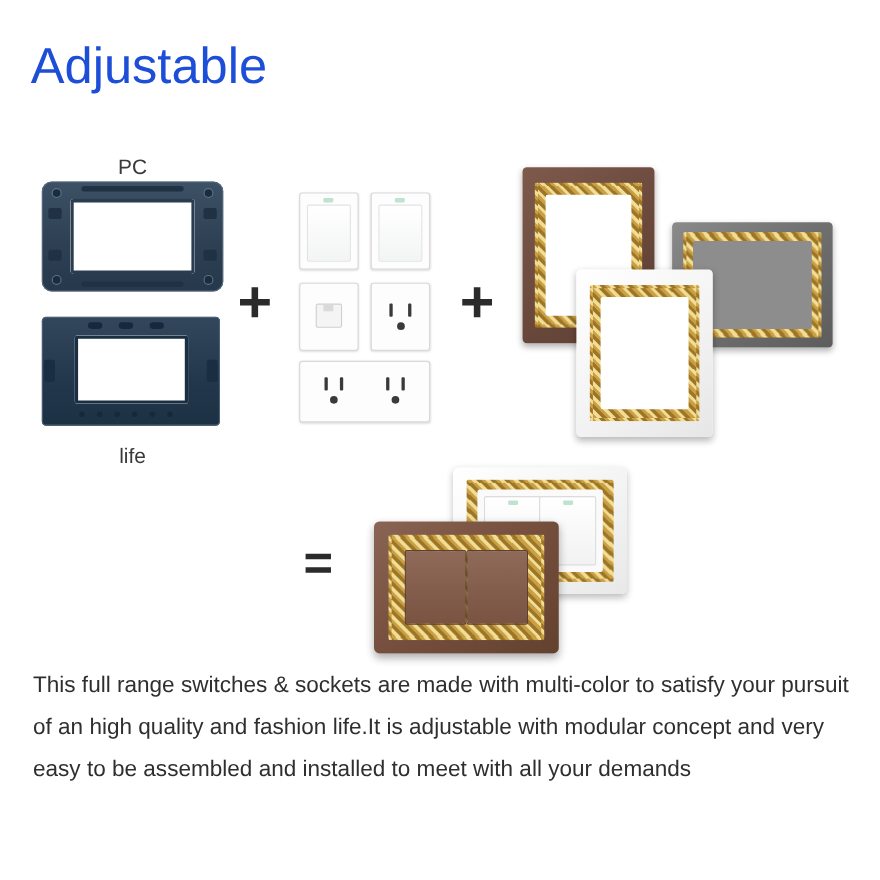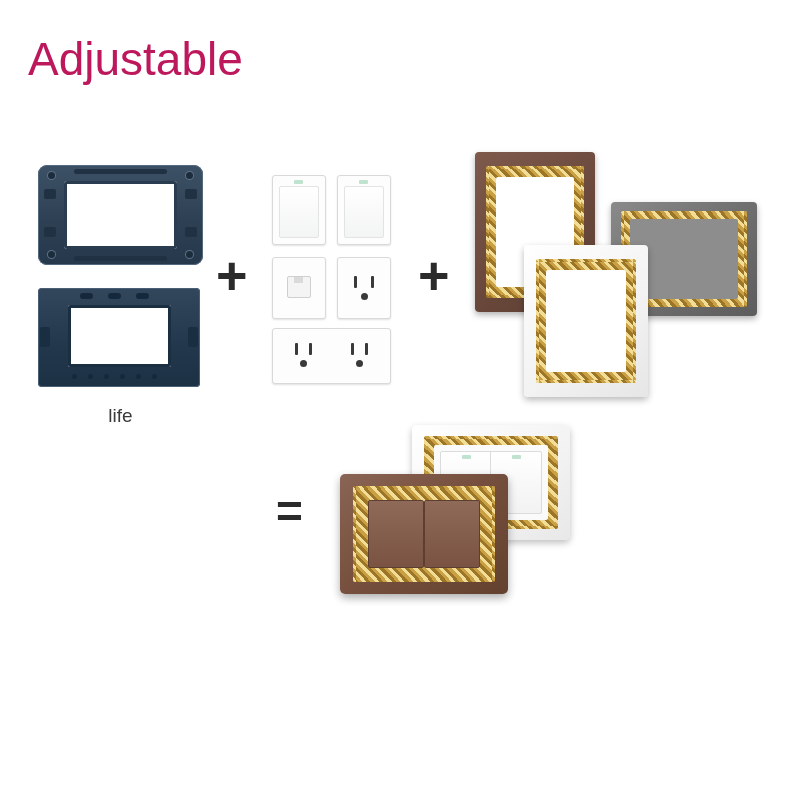--- a/index.html
+++ b/index.html
@@ -12,21 +12,21 @@
     position:relative;
   }
   .page{position:relative;width:800px;height:800px;}
 
   
   .title{
     position:absolute;
     left:28px; top:32px;
     font-size:46px;
     font-weight:400;
-    color:#be185d;
+    color:#1d4ed8;
     letter-spacing:0px;
     font-family:"Liberation Sans", sans-serif;
   }
 
   
   .label{
     position:absolute;
     font-size:19px;
     color:#3a3a3a;
     text-align:center;
@@ -210,20 +210,21 @@
     font-family:"Liberation Sans", sans-serif;
   }
 </style>
 </head>
 <body>
 
 <div class="page">
 
   <div class="title">Adjustable</div>
 
+  <div class="label" style="left:38px; top:142px; width:165px;">PC</div>
 
   <div class="pcframe">
     <div class="bar bt"></div>
     <div class="bar bb"></div>
     <div class="notch n1"></div>
     <div class="notch n2"></div>
     <div class="notch n3"></div>
     <div class="notch n4"></div>
     <div class="hole h1"></div>
     <div class="hole h2"></div>
@@ -320,14 +321,15 @@
   </div>
 
   <div class="prod p-bronze-btm">
     <div class="goldframe" style="left:13px;top:12px;right:13px;bottom:12px;"></div>
     <div style="position:absolute;left:24px;top:22px;right:24px;bottom:22px;background:#6e4staging;border-radius:2px;">
       <div class="rocker-btm bronze" style="left:4px;top:4px;width:45%;bottom:4px;"></div>
       <div class="rocker-btm bronze" style="right:4px;top:4px;width:45%;bottom:4px;"></div>
     </div>
   </div>
 
+  <div class="para">This full range switches &amp; sockets are made with multi-color to satisfy your pursuit of an high quality and fashion life.It is adjustable with modular concept and very easy to be assembled and installed to meet with all your demands</div>
 
 </div>
 
 </body></html>

